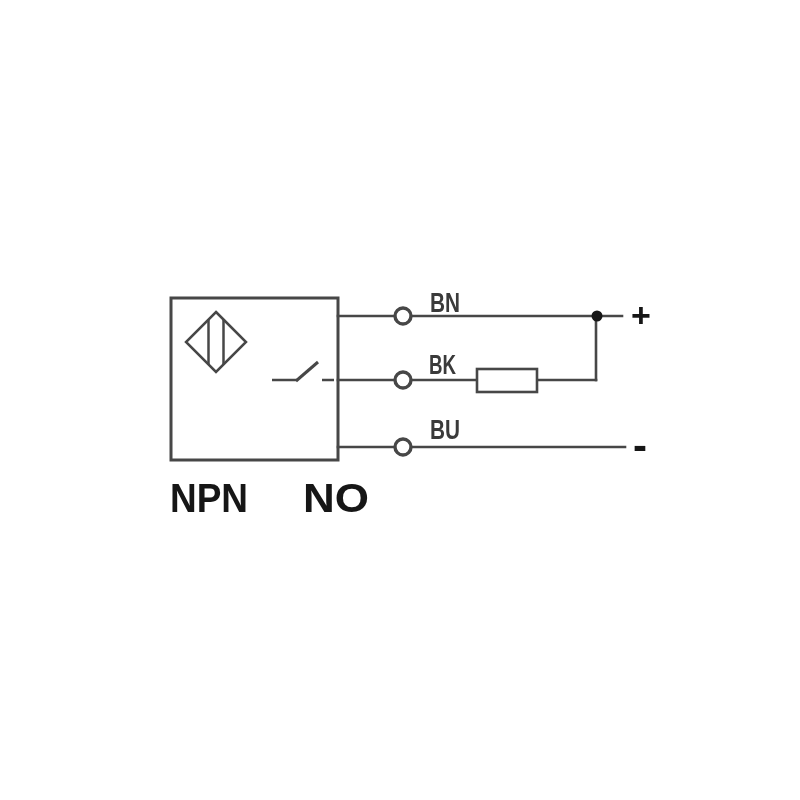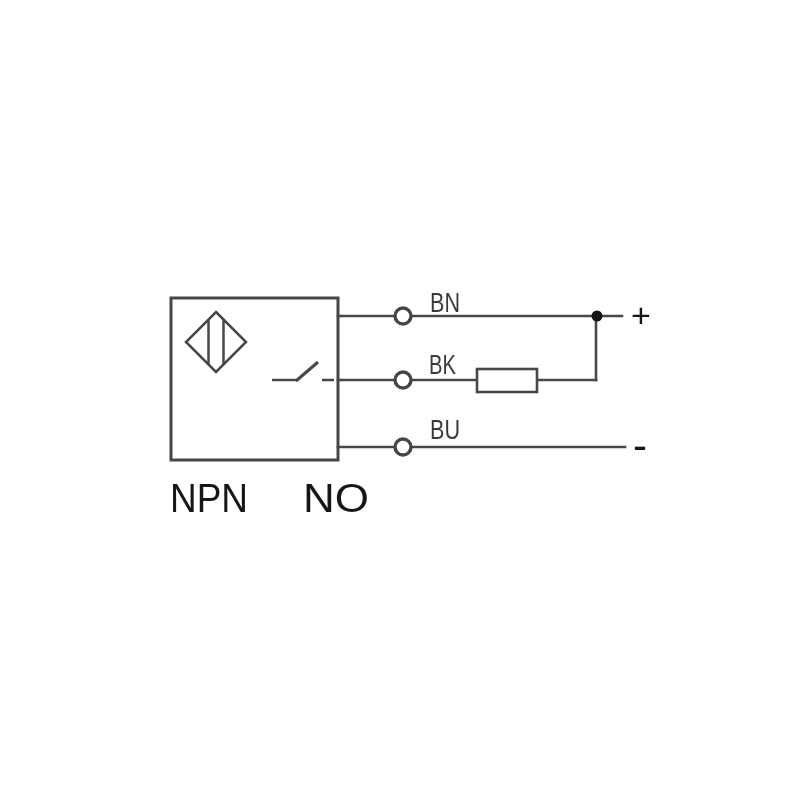--- a/index.html
+++ b/index.html
@@ -10,20 +10,21 @@
   }
   * { margin: 0; padding: 0; box-sizing: border-box; }
   html, body { background: var(--bg); }
   body { font-family: "Liberation Sans", sans-serif; }
   .canvas {
     position: relative;
     width: 654px;
     height: 800px;
     background: var(--bg);
     overflow: hidden;
+    font-weight: bold;
   }
   svg { display: block; }
 
   .ln {
     stroke: var(--line);
     stroke-width: 2.6;
     fill: none;
     stroke-linecap: square;
   }
   .box-outline {

